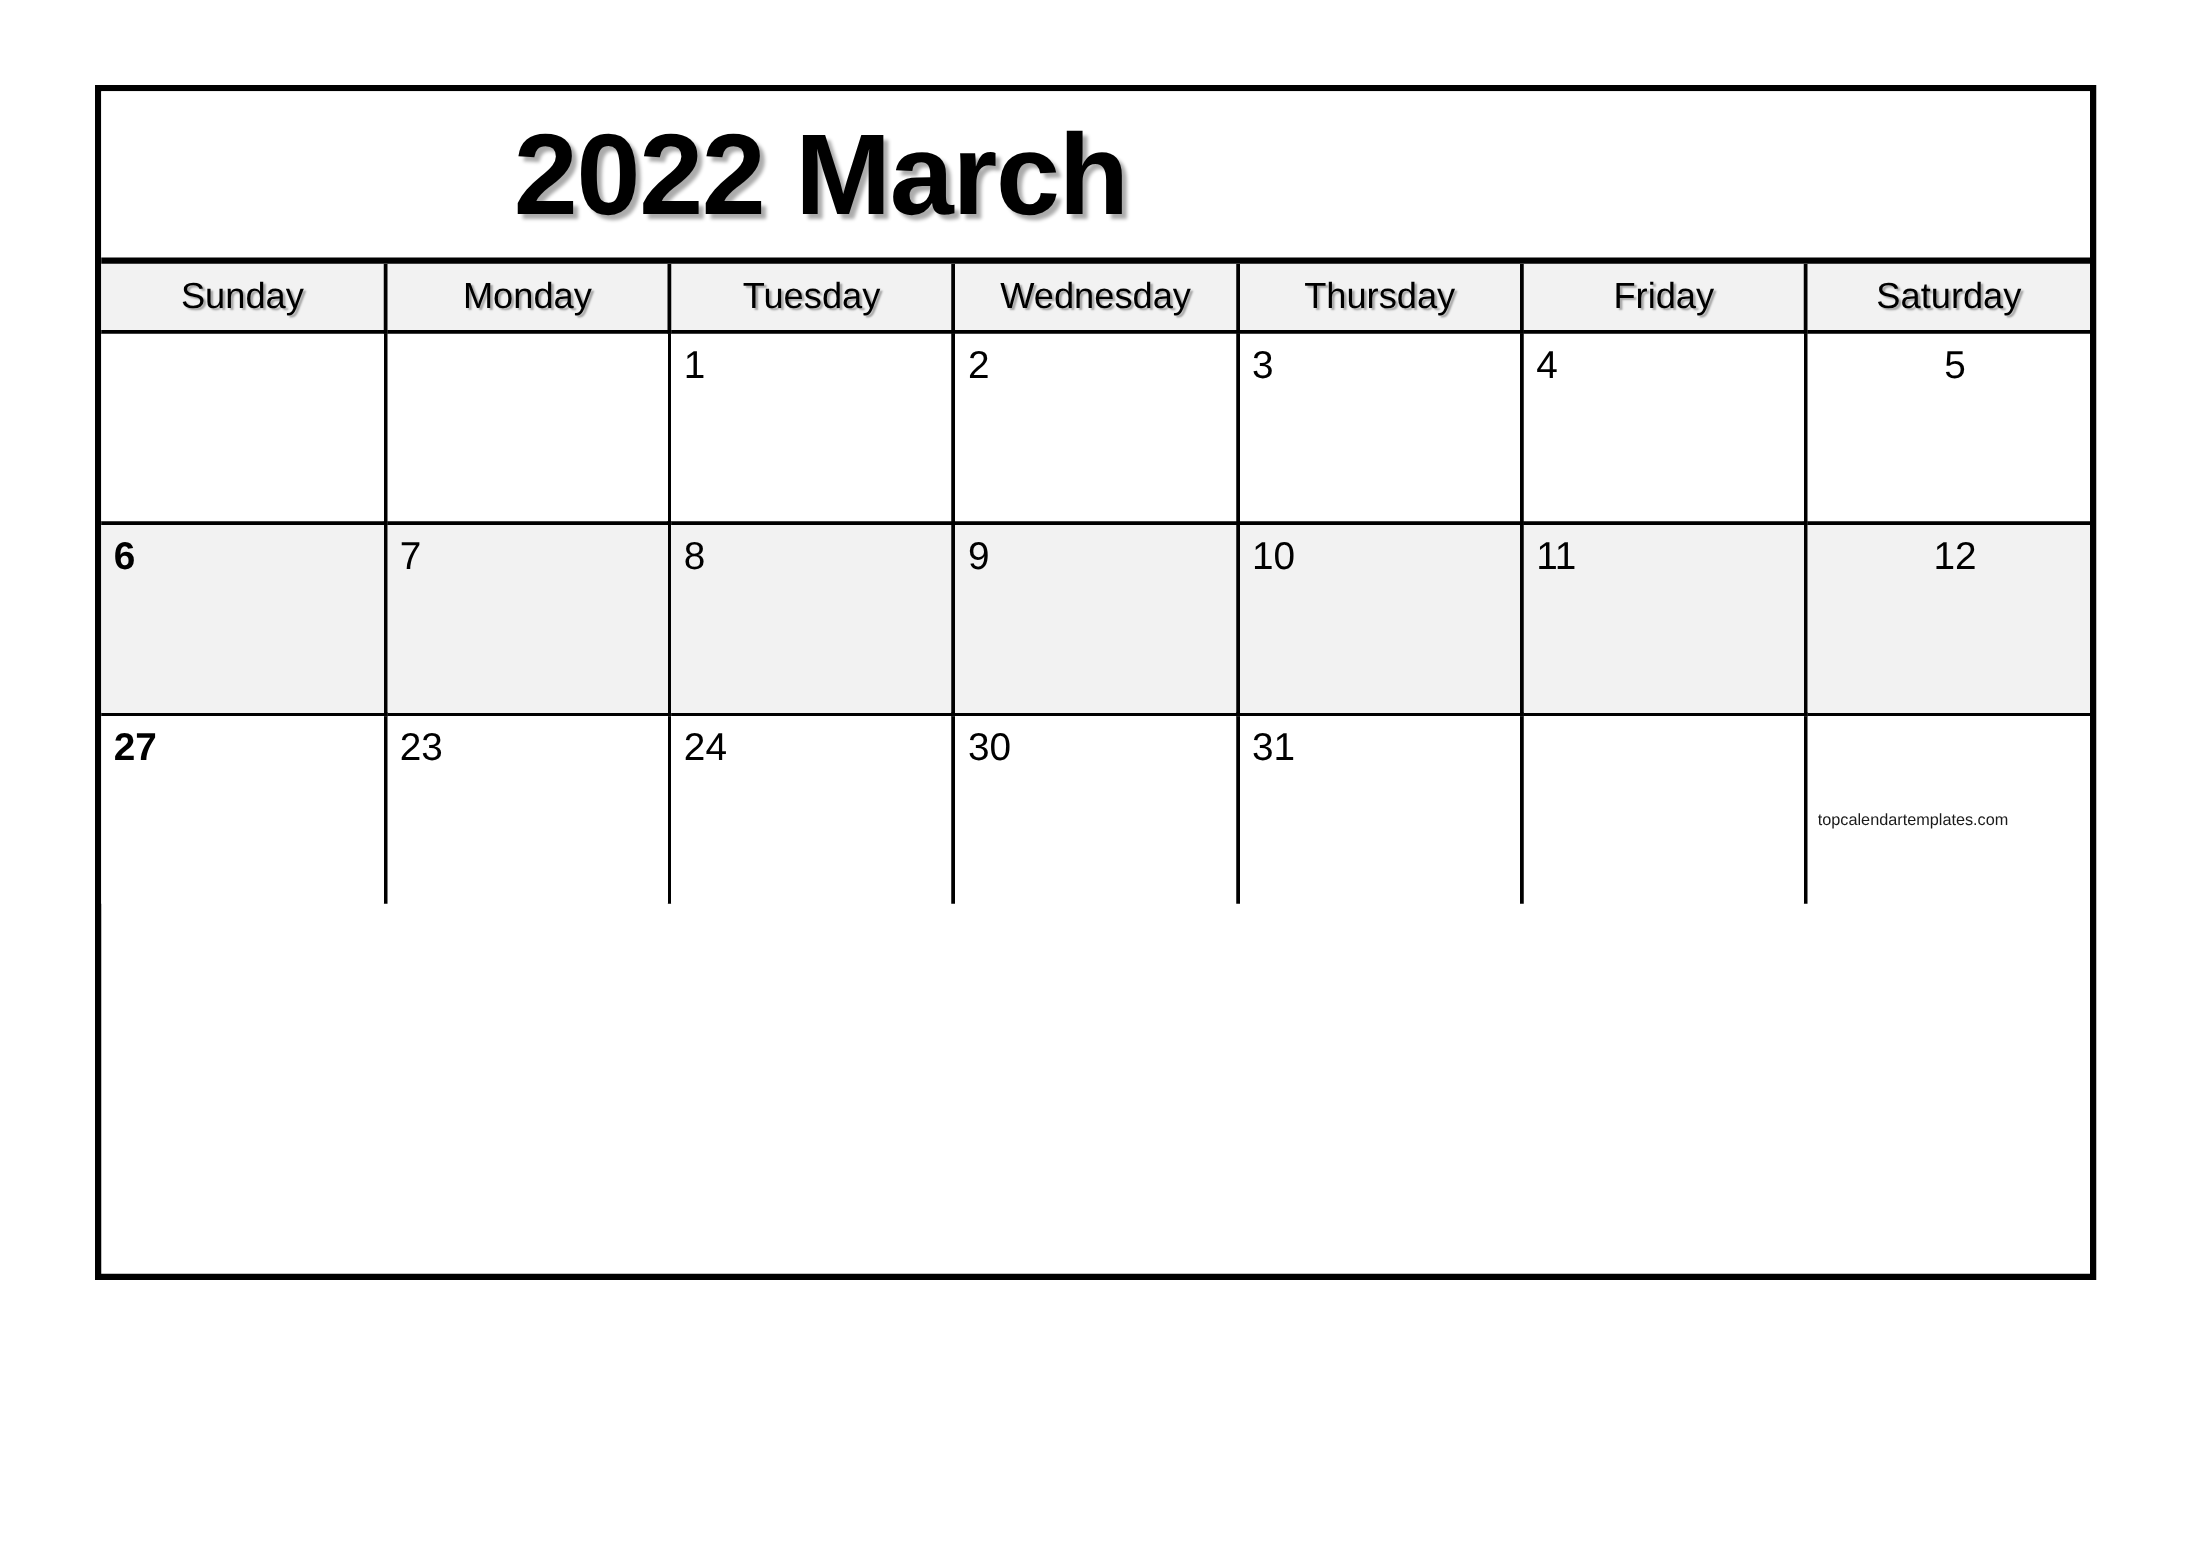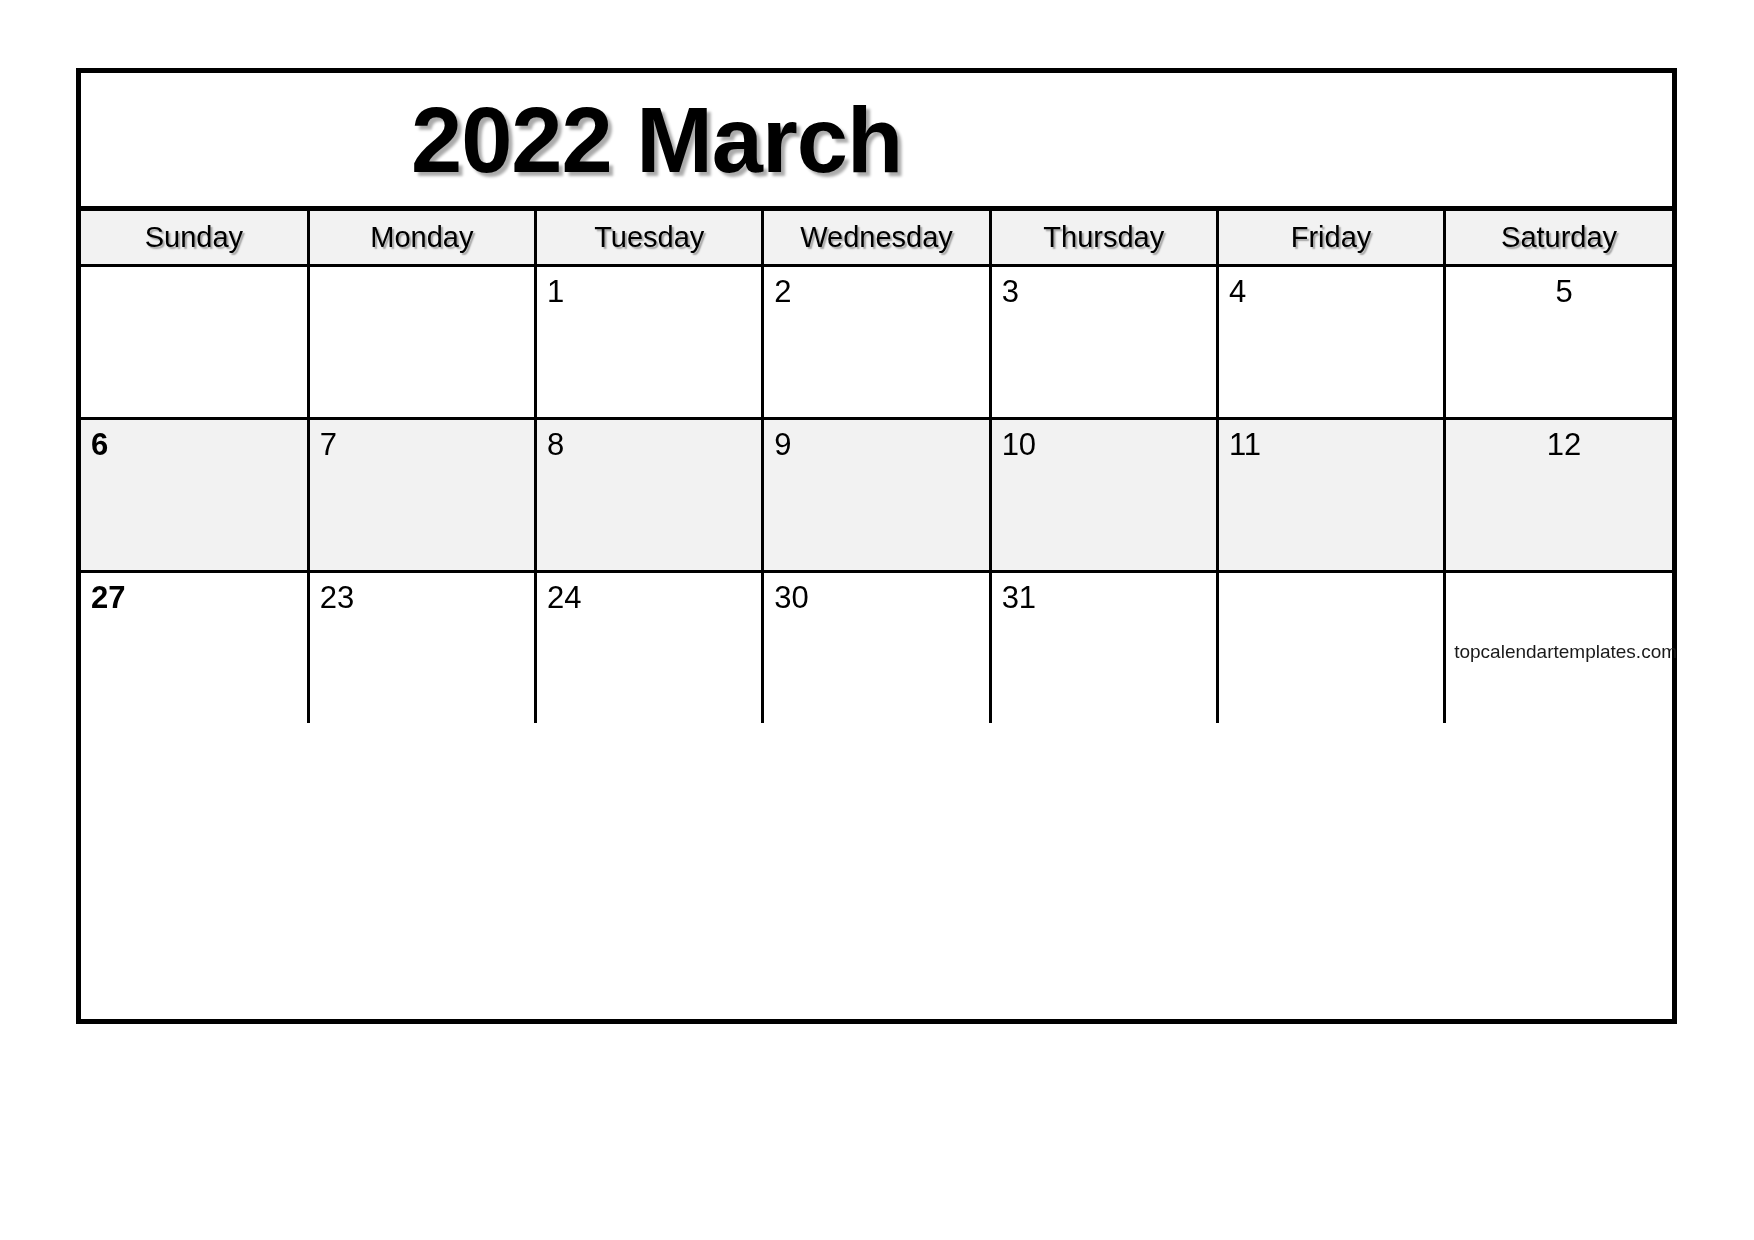--- a/index.html
+++ b/index.html
@@ -117,21 +117,21 @@
   .daynum.sun {
     font-weight: bold;
   }
   .daynum:empty { padding: 0; }
 
   .watermark {
     position: absolute;
     left: 8px;
     bottom: 60px;
     font-family: "Liberation Sans Narrow", "Liberation Sans", "DejaVu Sans", sans-serif;
-    font-size: 19px;
+    font-size: 13px;
     color: #1a1a1a;
     letter-spacing: 0px;
     white-space: nowrap;
   }
 </style>
 </head>
 <body>
 
 <div id="page">
 

